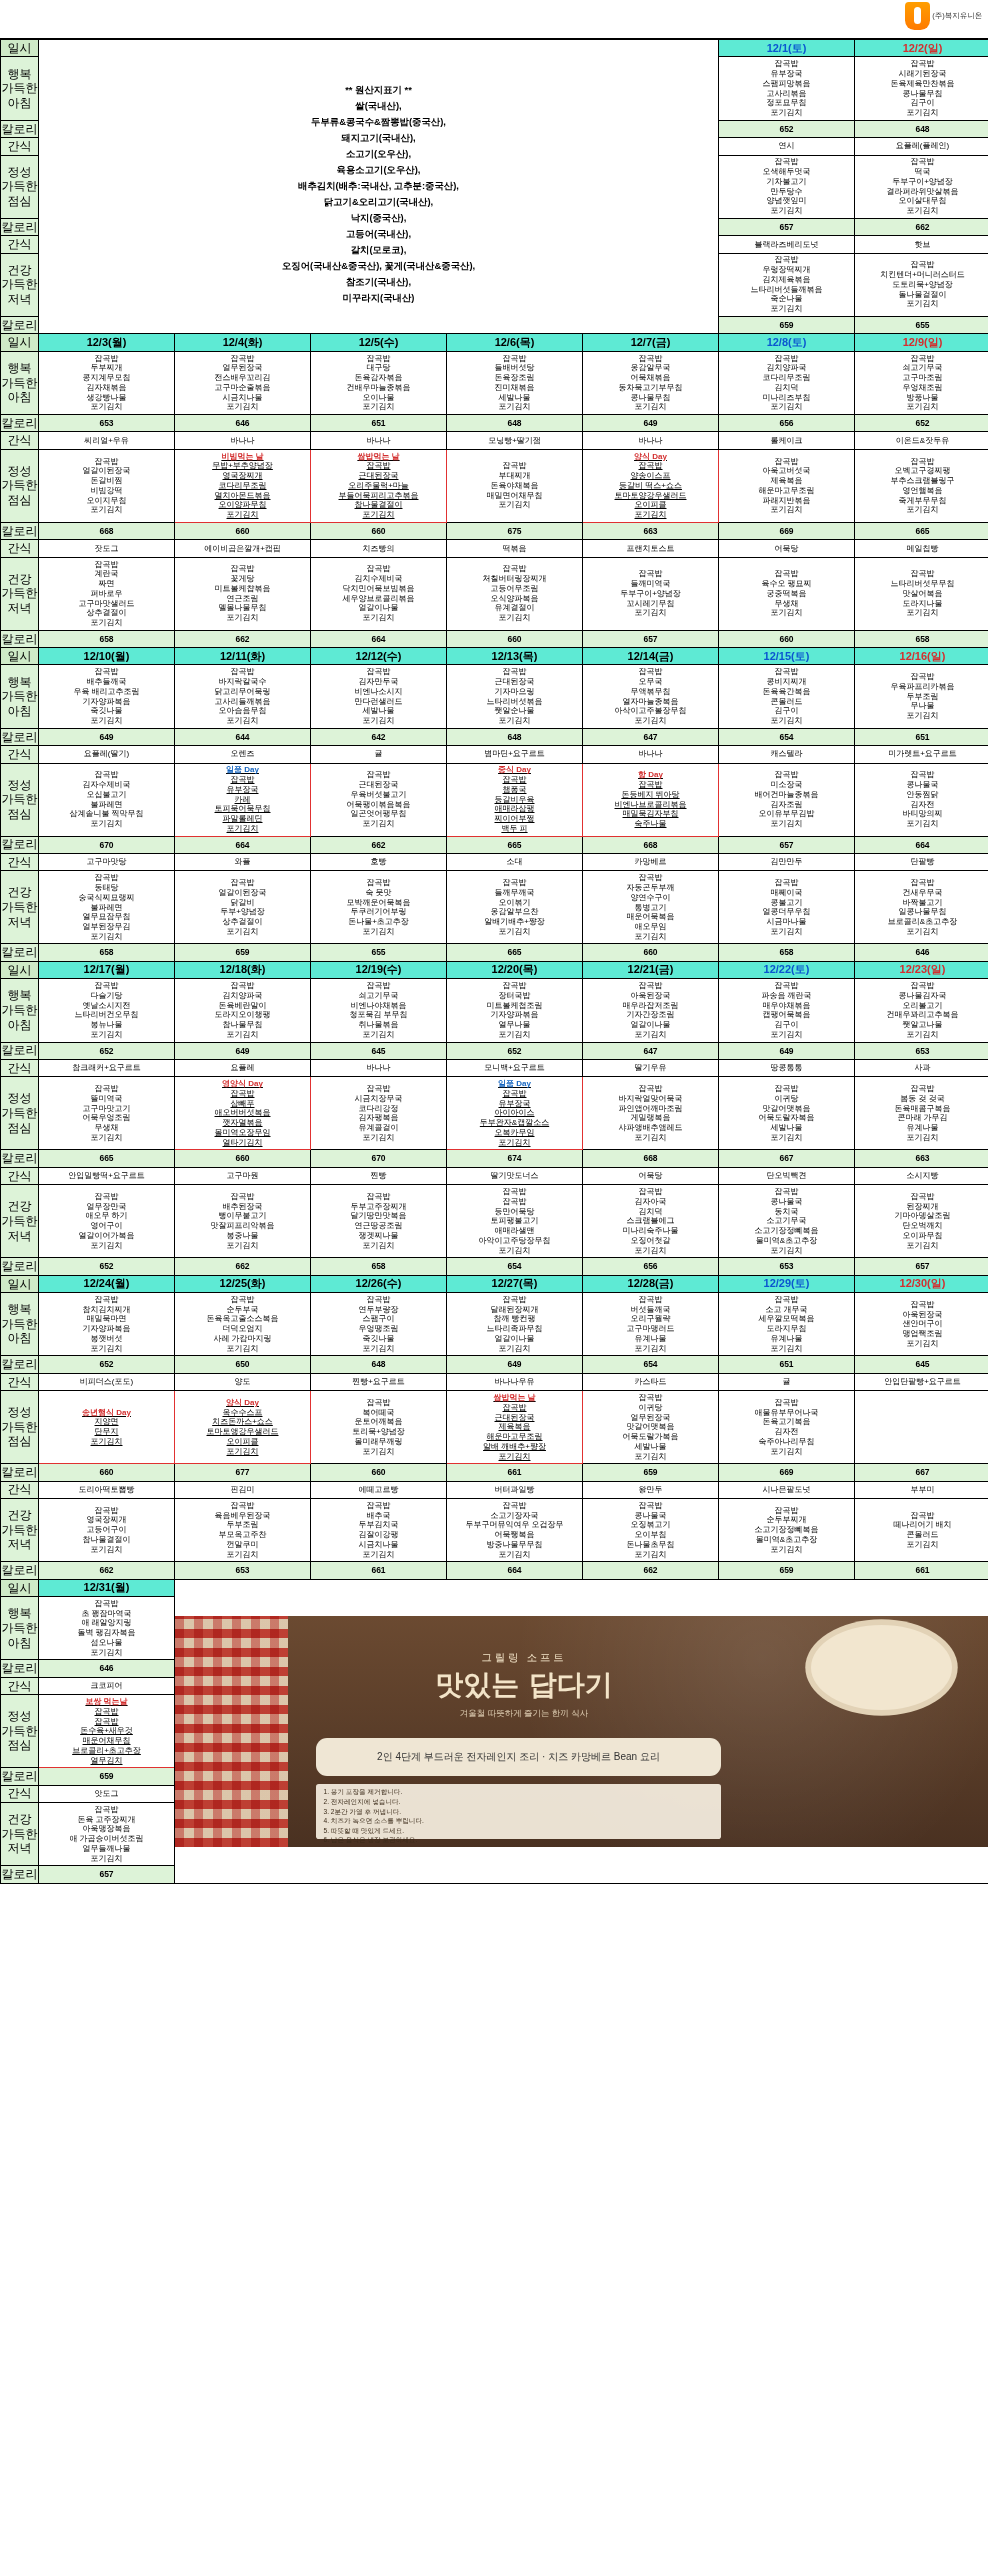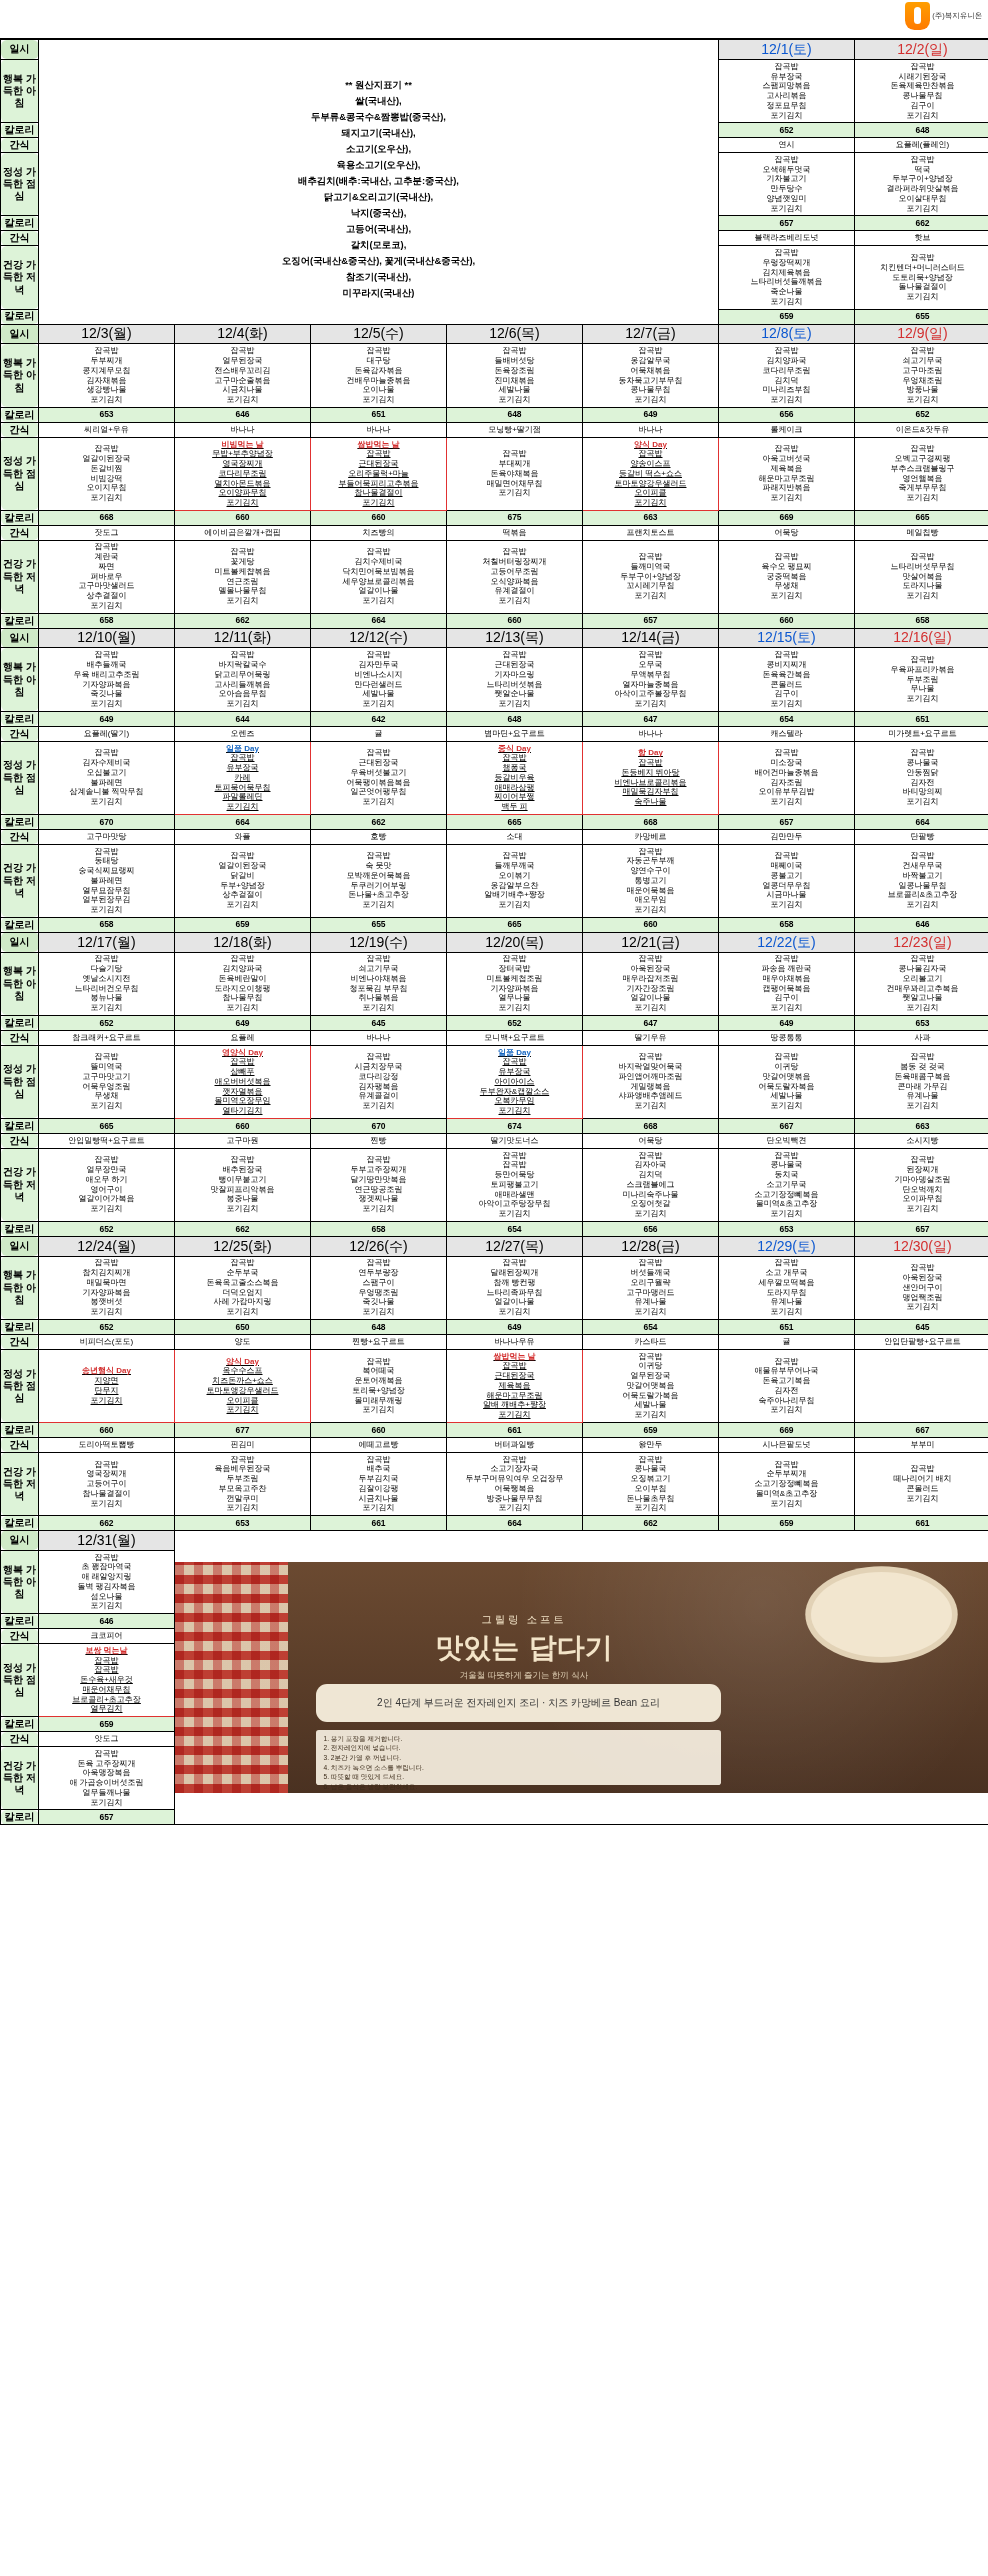--- a/index.html
+++ b/index.html
@@ -6,43 +6,43 @@
   body{font-family:"Liberation Sans","DejaVu Sans",sans-serif;width:988px;}
   #sheet{width:988px;position:relative;}
   .hdr{display:flex;align-items:center;justify-content:center;position:relative;height:38px;border-bottom:0.9px solid #000;}
   .hdr h1{font-size:21px;font-weight:bold;margin:0;letter-spacing:0.9px;}
   .logo{position:absolute;right:5.7px;top:1.9px;display:flex;align-items:center;gap:2.8px;padding-left:43px;}
   .logo .mark{width:24.5px;height:28px;background:linear-gradient(#ff9e00,#ff7a00);border-radius:3.8px 3.8px 9.4px 9.4px;position:relative;}
   .logo .mark:after{content:"";position:absolute;left:8.5px;top:4.7px;width:7.5px;height:17px;background:#fff;border-radius:3.8px;}
   .logo .txt{font-size:7.5px;color:#333;}
   table{border-collapse:collapse;width:988px;table-layout:fixed;font-size:8px;}
   td{border:0.9px solid #000;text-align:center;vertical-align:middle;padding:0.9px 0;line-height:1.22;}
-  .lbl{background:#ddf3d8;font-weight:bold;width:38px;font-size:10px;border-radius:6px;}
+  .lbl{background:#ddf3d8;font-weight:normal;width:38px;font-size:12px;}
   .lbl.date{background:#cfeac7;}
-  .datecell{font-weight:normal;font-size:14px;background:#e5e5e5;}
+  .datecell{font-weight:bold;font-size:11px;background:#5eead4;}
   .sat{color:#0b57d0;}
   .sun{color:#d32f2f;}
   .kcal{background:#ddf3d8;font-weight:bold;font-size:8.5px;}
   .snack{}
   .meal{padding:1.9px 0.9px;}
   .boxed{border:1.9px solid #e03131;text-decoration:underline;}
   .title-red{color:#d32f2f;font-weight:bold;}
   .title-blue{color:#1565c0;font-weight:bold;}
   .note{font-weight:bold;line-height:1.7;font-size:9.4px;margin-top:15px;}
   .promo{padding:0;}
   .poster{width:100%;height:231px;background:
      radial-gradient(circle at 72% 18%, rgba(255,255,255,0.10), rgba(0,0,0,0) 40%),
      linear-gradient(#6b4a31,#4a3121);
      position:relative;overflow:hidden;}
   .poster .cloth{position:absolute;left:0;top:0;width:113px;height:100%;
      background:repeating-linear-gradient(0deg,#c9453b 0 9.4px,#e8d9c5 9.4px 19px),
                 repeating-linear-gradient(90deg,rgba(201,69,59,.6) 0 9.4px,rgba(232,217,197,.6) 9.4px 19px);
      background-blend-mode:multiply;}
   .poster .plate{position:absolute;right:38px;top:9.4px;width:141px;height:85px;background:#f2e6cf;border-radius:50%;box-shadow:0 0 0 5.7px #e2d2b6;}
-  .poster .title{position:absolute;left:151px;top:52px;color:#f3e4c8;text-align:center;width:396px;}
+  .poster .title{position:absolute;left:151px;top:36px;color:#f3e4c8;text-align:center;width:396px;}
   .poster .title .t1{font-size:10.4px;letter-spacing:2.8px;}
   .poster .title .t2{font-size:28px;font-weight:bold;margin-top:3.8px;font-family:"DejaVu Serif",serif;}
   .poster .title .t3{font-size:8.5px;margin-top:5.7px;opacity:.85;}
   .poster .strip{position:absolute;left:141px;top:122px;width:405px;height:38px;background:#efe6d4;border-radius:11px;font-size:10px;color:#333;display:flex;align-items:center;justify-content:center;}
   .poster .steps{position:absolute;left:141px;top:168px;width:405px;height:55px;background:rgba(247,240,226,.92);border-radius:2.8px;font-size:6.6px;color:#3a2a18;padding:3.8px 7.5px;box-sizing:border-box;text-align:left;line-height:1.45;}
 </style>
 </head>
 <body>
 
 <div id="sheet">

